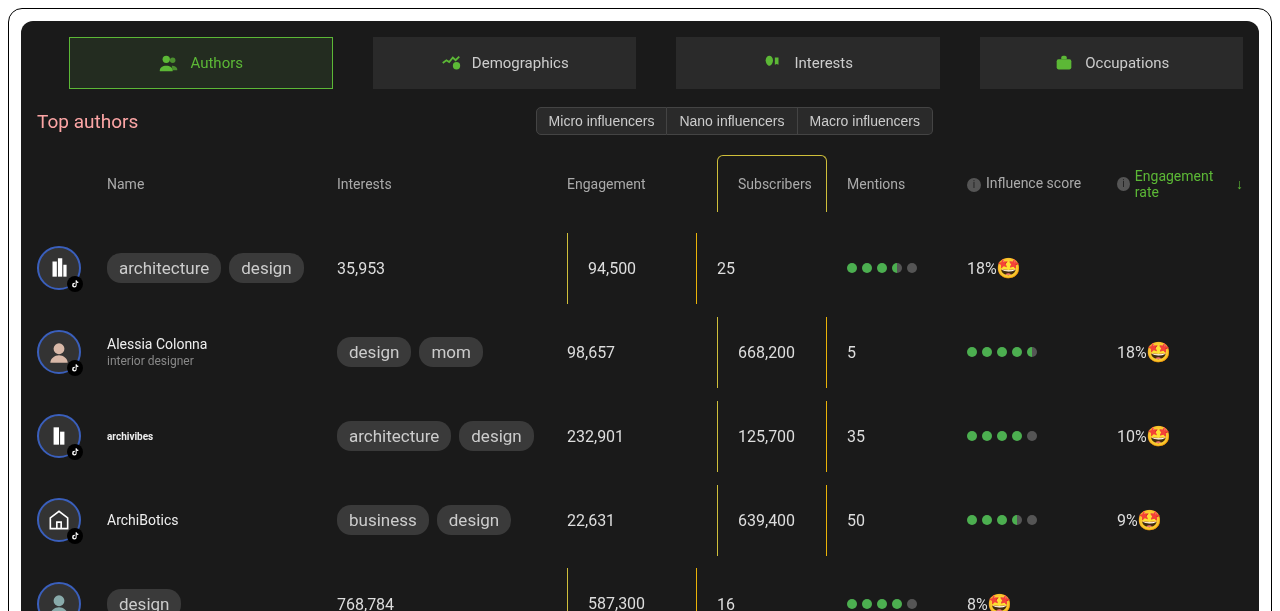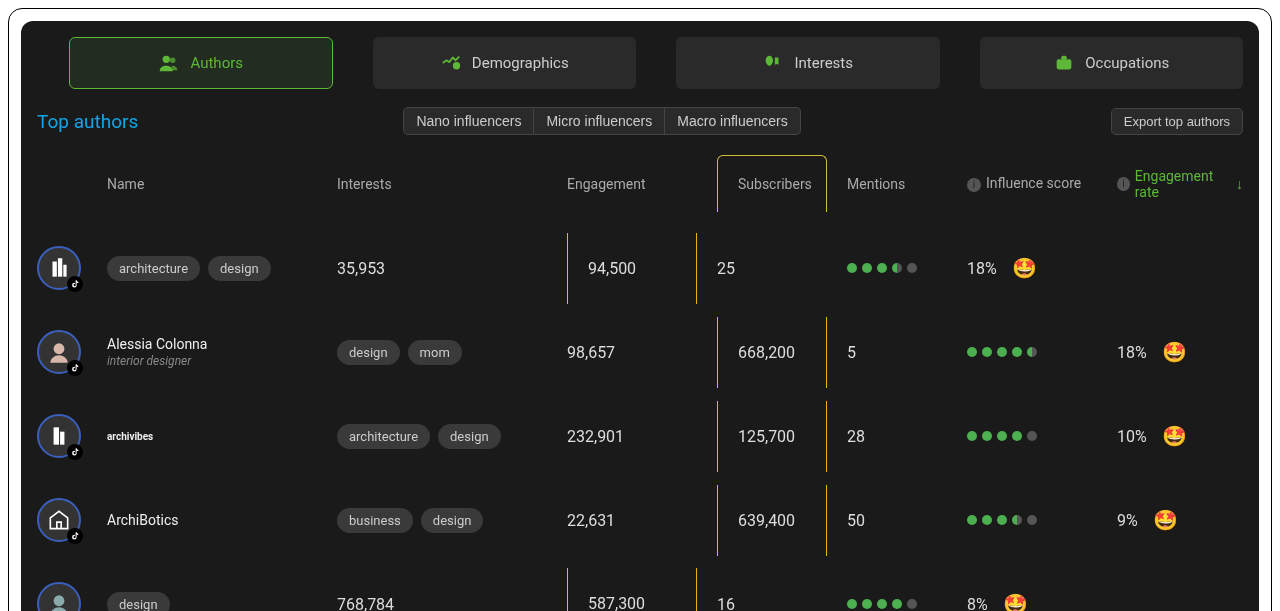--- a/index.html
+++ b/index.html
@@ -22,21 +22,21 @@
 }
 .tabs {
   display: flex;
   gap: 8px;
   margin-bottom: 18px;
 }
 .tab {
   flex: 1;
   background: #2a2a2a;
   border: 1px solid transparent;
-  border-radius: 6px;
+  border-radius: 0;
   padding: 14px 0;
   display: flex;
   align-items: center;
   justify-content: center;
   gap: 10px;
   cursor: pointer;
   color: #ccc;
   font-size: 15px;
   margin-left: 32px;
 }
@@ -46,21 +46,21 @@
   background: #232c20;
 }
 .tab svg { width: 22px; height: 22px; }
 .header-row {
   display: flex;
   align-items: center;
   margin-bottom: 12px;
 }
 .section-title {
   font-size: 19px;
-  color: #0ea5e9;
+  color: #fca5a5;
   flex: 0 0 auto;
 }
 .filter-bar {
   display: flex;
   gap: 0;
   margin-left: auto;
   position: relative;
   left: -310px;
 }
 .filter-btn {
@@ -137,35 +137,35 @@
   height: 16px;
   border-radius: 50%;
   background: #000;
   display: flex;
   align-items: center;
   justify-content: center;
 }
 .avatar .mini svg { width: 10px; height: 10px; }
 .avatar svg { width: 26px; height: 26px; }
 .name-cell .name { color: #eee; font-size: 14px; }
-.name-cell .subtitle { color: #888; font-size: 12px; margin-top: 2px; font-style: italic; }
+.name-cell .subtitle { color: #888; font-size: 12px; margin-top: 2px; }
 .tag-list { display: flex; gap: 8px; flex-wrap: wrap; }
 .tag {
   background: #3a3a3a;
   color: #ccc;
   padding: 5px 12px;
   border-radius: 14px;
-  font-size: 13px;
+  font-size: 17px;
 }
 .dots { display: flex; gap: 5px; }
 .dot { width: 10px; height: 10px; border-radius: 50%; }
 .dot.full { background: #4caf50; }
 .dot.half { background: linear-gradient(90deg, #4caf50 50%, #555 50%); }
 .dot.empty { background: #555; }
-.er-cell { display: flex; align-items: center; gap: 16px; }
+.er-cell { display: flex; align-items: center; }
 .emoji { font-size: 20px; }
 .info-ic { display: inline-flex; width: 14px; height: 14px; border-radius: 50%; background: #555; color: #222; align-items: center; justify-content: center; font-size: 10px; margin-right: 5px; }
 .er-head { color: #5cb836; display: flex; align-items: center; }
 .arrow-down { margin-left: 4px; }
 </style>
 </head>
 <body>
 
 <div class="outer">
   <div class="panel">
@@ -198,25 +198,24 @@
             <rect x="4" y="8" width="16" height="11" rx="2"></rect>
             <path d="M9 8V6a2 2 0 012-2h2a2 2 0 012 2v2"></path>
           </svg>
         <span>Occupations</span>
       </div>
     </div>
 
     <div class="header-row">
       <div class="section-title">Top authors</div>
       <div class="filter-bar">
+        <button class="filter-btn">Micro influencers</button>
         <button class="filter-btn">Nano influencers</button>
-        <button class="filter-btn">Micro influencers</button>
         <button class="filter-btn">Macro influencers</button>
       </div>
-      <button class="export-btn">Export top authors</button>
     </div>
 
     <div class="table">
       <div class="thead">
         <div></div>
         <div>Name</div>
         <div>Interests</div>
         <div>Engagement</div>
         <div class="col-sub-head">Subscribers</div>
         <div>Mentions</div>
@@ -316,21 +315,21 @@
     <div class="name-cell">
       <div class="name" style="font-weight:700;font-size:10px;">archivibes</div>
 
     </div>
     <div class="tag-list">
               <span class="tag">architecture</span>
               <span class="tag">design</span>
             </div>
     <div>232,901</div>
     <div class="col-sub-cell">125,700</div>
-    <div>28</div>
+    <div>35</div>
     <div class="dots">
               <span class="dot full"></span>
               <span class="dot full"></span>
               <span class="dot full"></span>
               <span class="dot full"></span>
               <span class="dot empty"></span>
             </div>
     <div class="er-cell">
               <span>10%</span>
               <span class="emoji">🤩</span>

